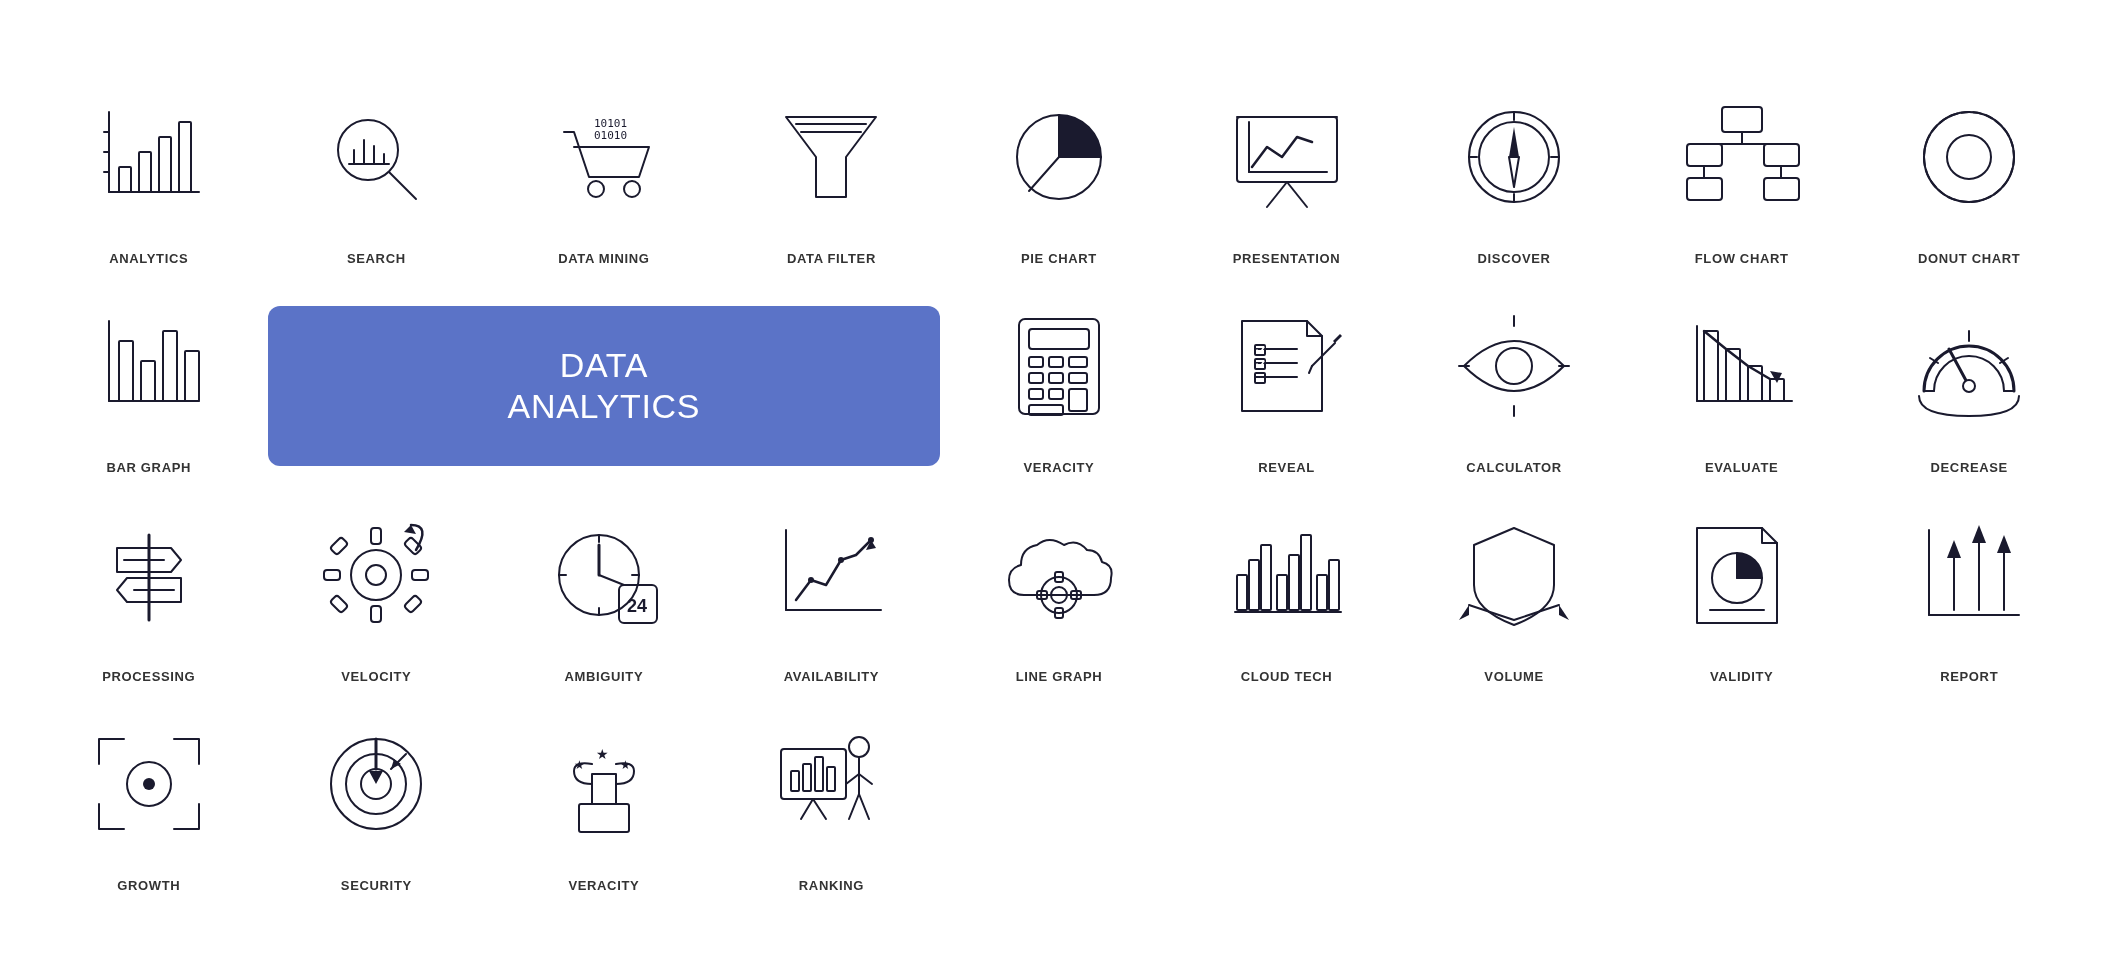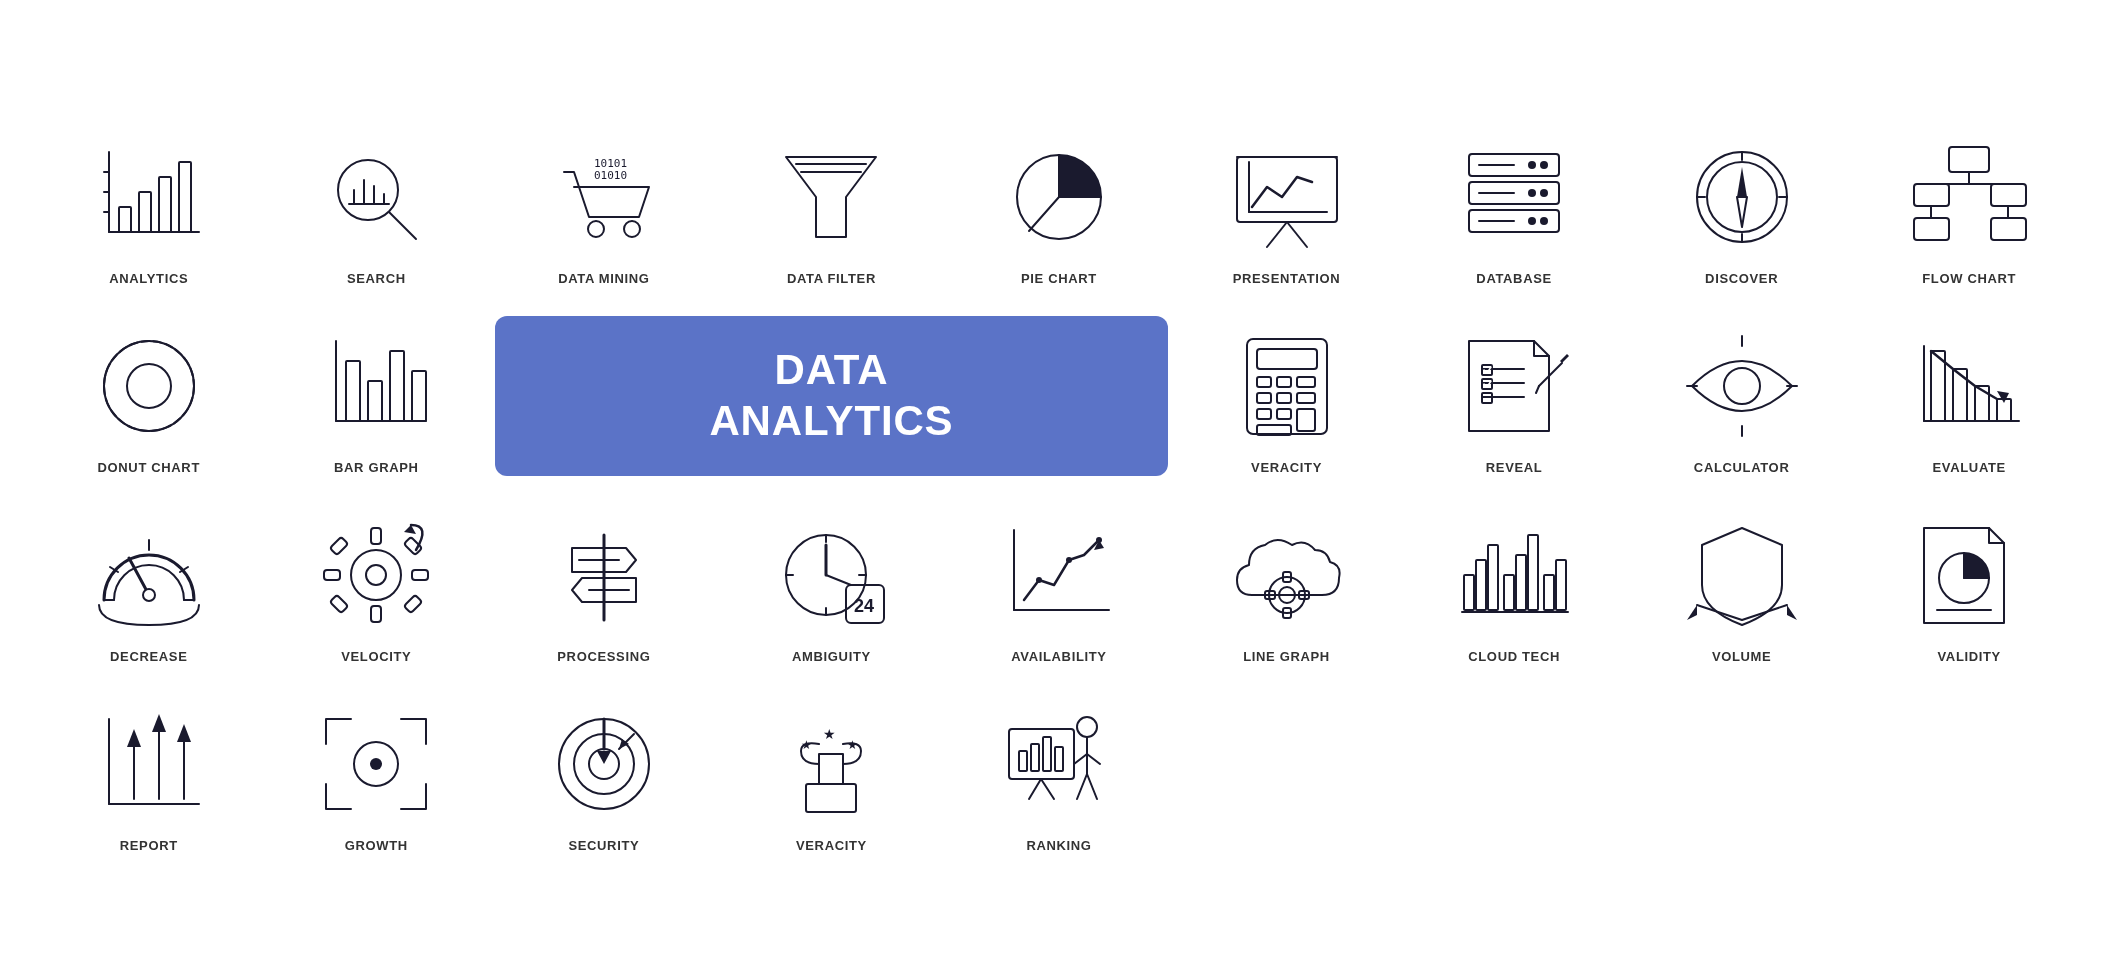--- a/index.html
+++ b/index.html
@@ -22,21 +22,21 @@
       display: grid;
       grid-template-columns: repeat(9, 1fr);
       gap: 10px;
     }
     .icon-cell {
       display: flex;
       flex-direction: column;
       align-items: center;
       justify-content: space-between;
       padding: 10px 5px;
-      gap: 4px;
+      gap: 24px;
     }
     .icon-wrapper {
       width: 150px;
       height: 140px;
       display: flex;
       align-items: center;
       justify-content: center;
     }
     .icon-wrapper svg {
       width: 120px;
@@ -64,22 +64,22 @@
       background: #5b73c7;
       border-radius: 12px;
       width: 100%;
       height: 160px;
       display: flex;
       align-items: center;
       justify-content: center;
     }
     .featured-text {
       color: #fff;
-      font-size: 42px;
-      font-weight: 700;
+      font-size: 34px;
+      font-weight: 400;
       text-align: center;
       line-height: 1.2;
       letter-spacing: 0.02em;
     }
   </style>
 </head>
 <body>
 
 <div class="container">
   <div class="grid">
@@ -180,42 +180,20 @@
           <polyline points="25,65 40,45 55,55 70,35 85,40" stroke-width="2.5"></polyline>
 
           <line x1="22" y1="20" x2="22" y2="70"></line>
           <line x1="22" y1="70" x2="100" y2="70"></line>
         </svg>
       </div>
       <span class="icon-label">PRESENTATION</span>
     </div>
 
 
-    <div class="icon-cell">
-      <div class="icon-wrapper">
-        <svg viewBox="0 0 120 110">
-
-          <rect x="15" y="12" width="90" height="22" rx="3"></rect>
-          <rect x="15" y="40" width="90" height="22" rx="3"></rect>
-          <rect x="15" y="68" width="90" height="22" rx="3"></rect>
-
-          <circle cx="90" cy="23" r="4" fill="#1a1a2e" stroke="none"></circle>
-          <circle cx="78" cy="23" r="4" fill="#1a1a2e" stroke="none"></circle>
-          <circle cx="90" cy="51" r="4" fill="#1a1a2e" stroke="none"></circle>
-          <circle cx="78" cy="51" r="4" fill="#1a1a2e" stroke="none"></circle>
-          <circle cx="90" cy="79" r="4" fill="#1a1a2e" stroke="none"></circle>
-          <circle cx="78" cy="79" r="4" fill="#1a1a2e" stroke="none"></circle>
-
-          <line x1="25" y1="23" x2="60" y2="23"></line>
-          <line x1="25" y1="51" x2="60" y2="51"></line>
-          <line x1="25" y1="79" x2="60" y2="79"></line>
-        </svg>
-      </div>
-      <span class="icon-label">DATABASE</span>
-    </div>
 
     <div class="icon-cell">
       <div class="icon-wrapper">
         <svg viewBox="0 0 120 110">
 
           <circle cx="60" cy="55" r="45"></circle>
 
           <circle cx="60" cy="55" r="35"></circle>
 
           <polygon points="60,25 55,55 65,55" fill="#1a1a2e" stroke="none"></polygon>
@@ -395,54 +373,54 @@
           <path d="M10 85 Q10 105 60 105 Q110 105 110 85" fill="none"></path>
         </svg>
       </div>
       <span class="icon-label">DECREASE</span>
     </div>
 
     <div class="icon-cell">
       <div class="icon-wrapper">
         <svg viewBox="0 0 120 110">
 
+          <line x1="60" y1="15" x2="60" y2="100" stroke-width="3"></line>
+
+          <path d="M28 28 L82 28 L92 40 L82 52 L28 52 Z"></path>
+          <path d="M92 58 L38 58 L28 70 L38 82 L92 82 Z"></path>
+
+          <line x1="35" y1="40" x2="75" y2="40"></line>
+          <line x1="45" y1="70" x2="85" y2="70"></line>
+        </svg>
+      </div>
+      <span class="icon-label">PROCESSING</span>
+    </div>
+
+    <div class="icon-cell">
+      <div class="icon-wrapper">
+        <svg viewBox="0 0 120 110">
+
           <circle cx="60" cy="55" r="25"></circle>
           <circle cx="60" cy="55" r="10"></circle>
 
           <rect x="55" y="8" width="10" height="16" rx="3"></rect>
           <rect x="55" y="86" width="10" height="16" rx="3"></rect>
           <rect x="8" y="50" width="16" height="10" rx="3"></rect>
           <rect x="96" y="50" width="16" height="10" rx="3"></rect>
 
           <rect x="18" y="18" width="10" height="16" rx="3" transform="rotate(45 23 26)"></rect>
           <rect x="92" y="18" width="10" height="16" rx="3" transform="rotate(-45 97 26)"></rect>
           <rect x="18" y="76" width="10" height="16" rx="3" transform="rotate(-45 23 84)"></rect>
           <rect x="92" y="76" width="10" height="16" rx="3" transform="rotate(45 97 84)"></rect>
 
           <path d="M100 30 Q115 5 95 5" stroke-width="2.5" fill="none"></path>
           <polygon points="95,5 88,12 100,14" fill="#1a1a2e" stroke="none"></polygon>
         </svg>
       </div>
       <span class="icon-label">VELOCITY</span>
-    </div>
-
-    <div class="icon-cell">
-      <div class="icon-wrapper">
-        <svg viewBox="0 0 120 110">
-
-          <line x1="60" y1="15" x2="60" y2="100" stroke-width="3"></line>
-
-          <path d="M28 28 L82 28 L92 40 L82 52 L28 52 Z"></path>
-          <path d="M92 58 L38 58 L28 70 L38 82 L92 82 Z"></path>
-
-          <line x1="35" y1="40" x2="75" y2="40"></line>
-          <line x1="45" y1="70" x2="85" y2="70"></line>
-        </svg>
-      </div>
-      <span class="icon-label">PROCESSING</span>
     </div>
 
     <div class="icon-cell">
       <div class="icon-wrapper">
         <svg viewBox="0 0 120 110">
 
           <circle cx="55" cy="55" r="40"></circle>
 
           <line x1="55" y1="55" x2="55" y2="25" stroke-width="3"></line>
           <line x1="55" y1="55" x2="80" y2="65" stroke-width="2"></line>

